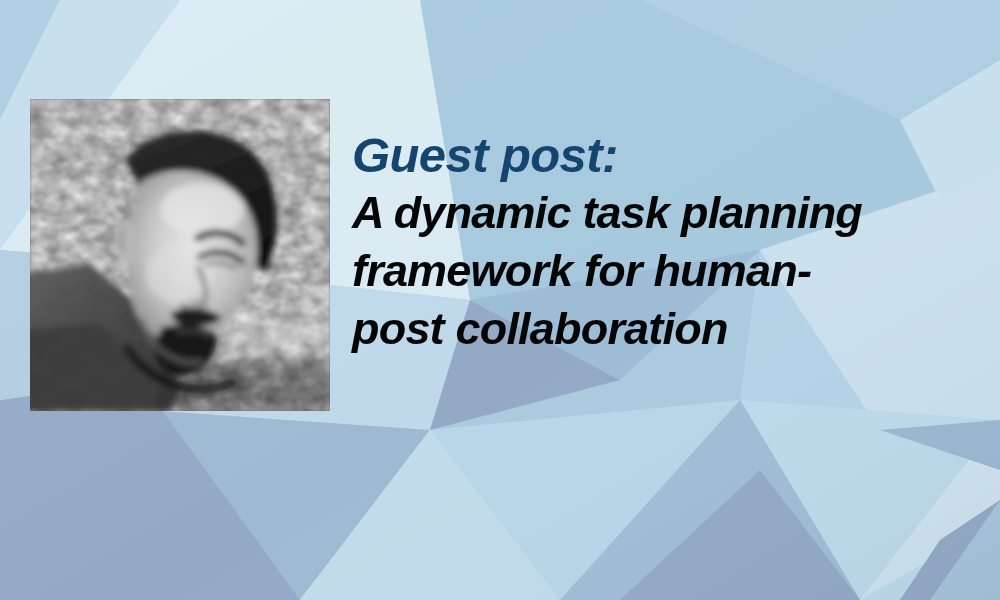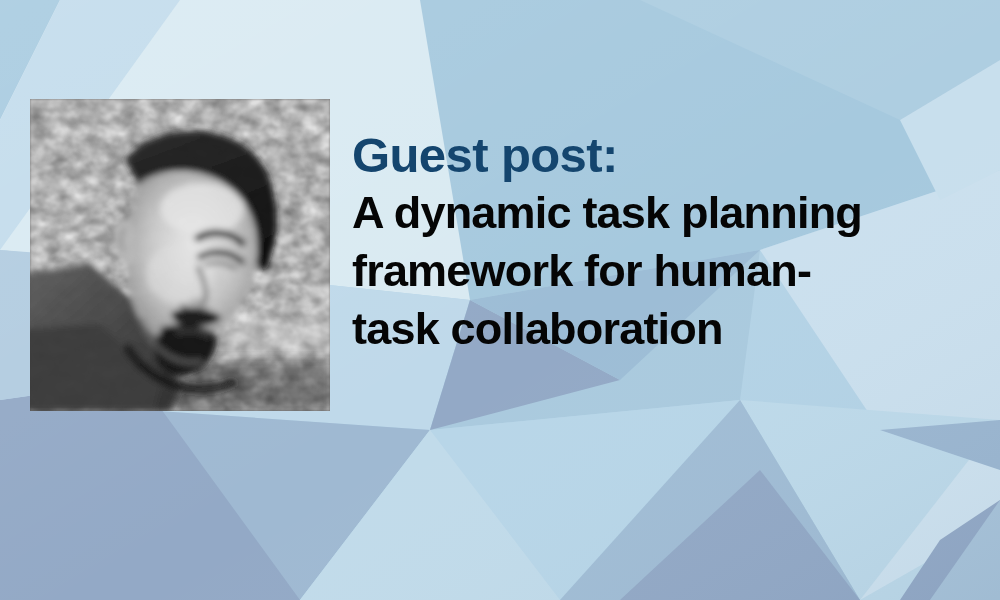--- a/index.html
+++ b/index.html
@@ -11,20 +11,21 @@
   body {
     font-family: "Liberation Sans", sans-serif;
   }
 
   #banner {
     position: relative;
     width: 1000px;
     height: 600px;
     overflow: hidden;
     background: #a3a3a3;
+    font-style: italic;
   }
 
   
   #poly-bg {
     position: absolute;
     left: 0; top: 0;
     width: 1000px;
     height: 600px;
     display: block;
   }
@@ -219,17 +220,17 @@
       </g>
 
       <rect x="0" y="0" width="300" height="312" filter="url(#foliage)" opacity="0.10" style="mix-blend-mode:overlay"></rect>
     </svg>
   </div>
 
   <div id="text-block">
     <div class="headline-kicker">Guest post:</div>
     <div class="headline-title">A dynamic task planning</div>
     <div class="headline-title">framework for human-</div>
-    <div class="headline-title">task collaboration</div>
+    <div class="headline-title">post collaboration</div>
   </div>
 
 
 </div>
 
 </body></html>

